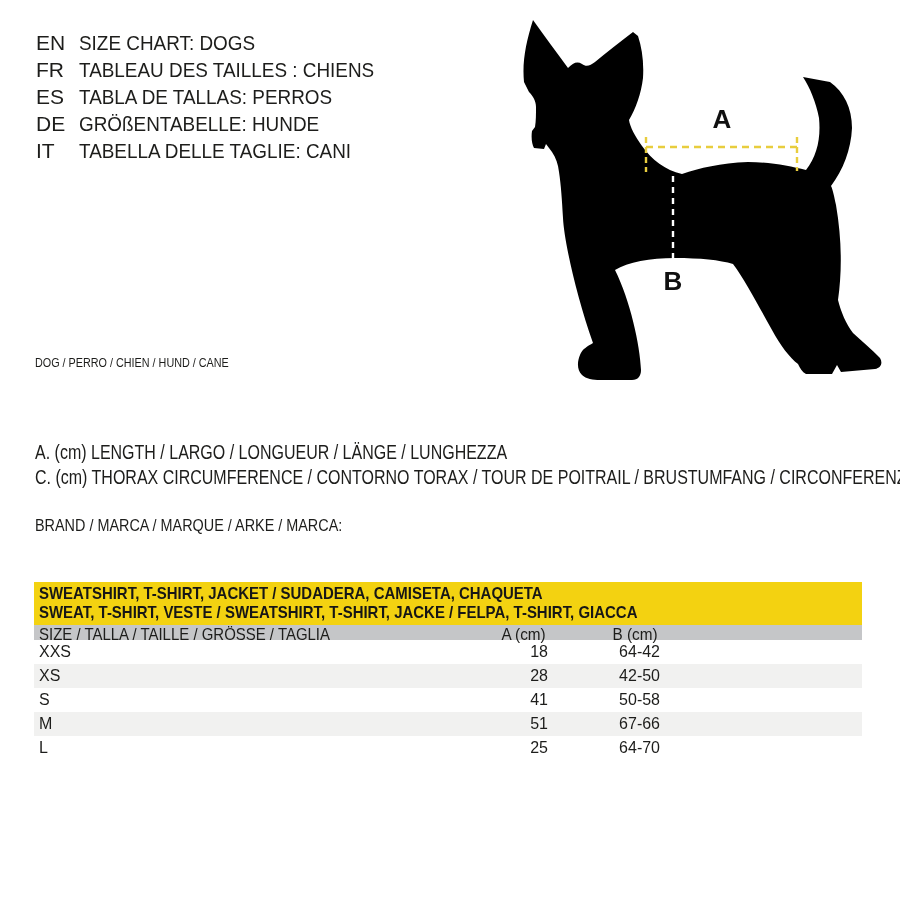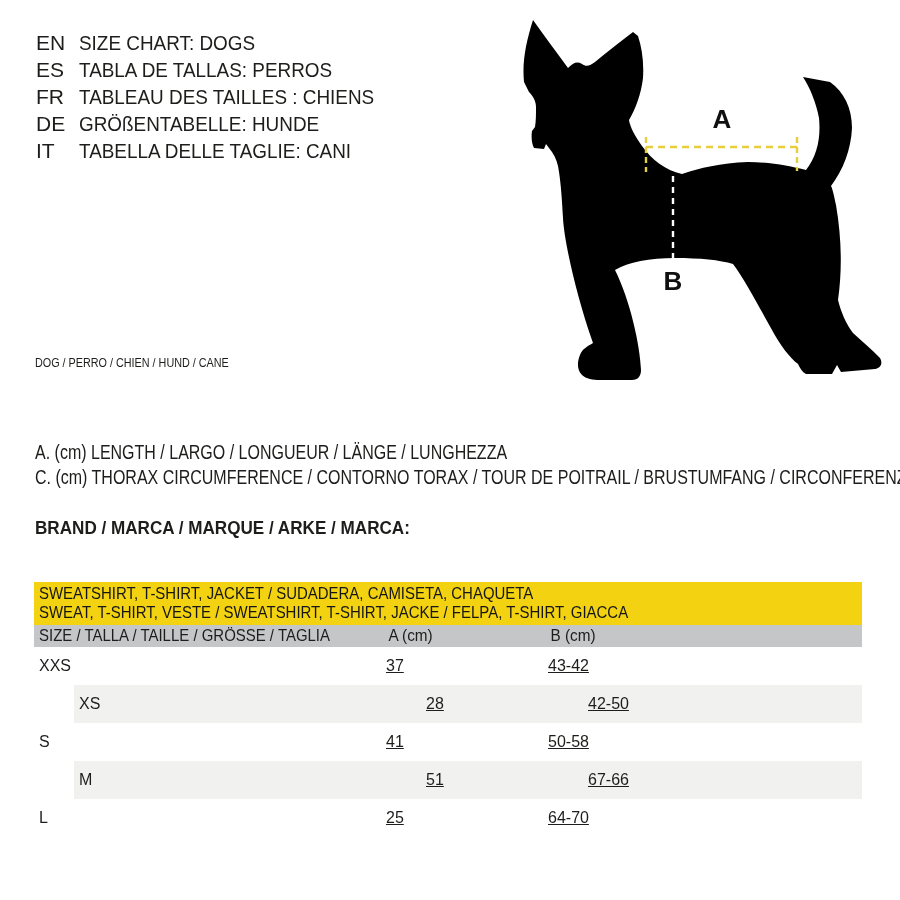--- a/index.html
+++ b/index.html
@@ -19,50 +19,50 @@
   .lang-code{width:43px;flex:0 0 43px;}
 
   
   .dog-wrap{left:500px;top:0;width:400px;height:400px;}
   .meas-label{font-weight:bold;font-size:26px;text-align:center;color:#101010;}
 
   
   .dog-caption{left:35px;top:356px;font-size:12px;}
   .line-a{left:35px;top:441px;font-size:20px;text-decoration:underline;}
   .line-c{left:35px;top:466px;font-size:20px;}
-  .brand-line{left:35px;top:517px;font-size:19px;font-weight:bold;}
+  .brand-line{left:35px;top:517px;font-size:16px;}
 
   
   .size-table{left:34px;top:582px;width:828px;}
   .tbl-title{background:#f3d211;padding:2px 0 3px 5px;}
-  .tbl-title div{font-weight:normal;font-size:17px;line-height:19px;color:#161616;}
+  .tbl-title div{font-weight:bold;font-size:17px;line-height:19px;color:#161616;}
   .tbl-grid-row{display:grid;grid-template-columns:352px 162px 112px auto;align-items:center;}
-  .tbl-header{background:#c5c6c8;height:22px;font-size:17px;}
-  .tbl-row{height:38px;font-size:16px;}
-  .tbl-row.alt{background:#f1f1f0;margin-left:40px;}
+  .tbl-header{background:#c5c6c8;height:15px;font-size:17px;}
+  .tbl-row{height:24px;font-size:16px;}
+  .tbl-row.alt{background:#f1f1f0;}
   .c1{padding-left:5px;text-align:left;}
-  .c2,.c3{text-align:left;text-decoration:underline;}
+  .c2,.c3{text-align:right;}
 </style>
 </head>
 <body>
 
 <div class="canvas">
 
   <div class="abs lang-list">
     <div class="lang-row">
       <span class="lang-code">EN</span>
       <span class="cond">SIZE CHART: DOGS</span>
     </div>
     <div class="lang-row">
+      <span class="lang-code">FR</span>
+      <span class="cond">TABLEAU DES TAILLES : CHIENS</span>
+    </div>
+    <div class="lang-row">
       <span class="lang-code">ES</span>
       <span class="cond">TABLA DE TALLAS: PERROS</span>
-    </div>
-    <div class="lang-row">
-      <span class="lang-code">FR</span>
-      <span class="cond">TABLEAU DES TAILLES : CHIENS</span>
     </div>
     <div class="lang-row">
       <span class="lang-code">DE</span>
       <span class="cond">GRÖßENTABELLE: HUNDE</span>
     </div>
     <div class="lang-row">
       <span class="lang-code">IT</span>
       <span class="cond">TABELLA DELLE TAGLIE: CANI</span>
     </div>
   </div>
@@ -125,22 +125,22 @@
       <div><span class="cond88">SWEAT, T-SHIRT, VESTE / SWEATSHIRT, T-SHIRT, JACKE / FELPA, T-SHIRT, GIACCA</span></div>
     </div>
     <div class="tbl-grid-row tbl-header">
       <div class="c1"><span class="cond88">SIZE / TALLA / TAILLE / GRÖSSE / TAGLIA</span></div>
       <div class="c2"><span class="condc">A (cm)</span></div>
       <div class="c3"><span class="condc">B (cm)</span></div>
       <div></div>
     </div>
     <div class="tbl-grid-row tbl-row">
       <div class="c1">XXS</div>
-      <div class="c2">37</div>
-      <div class="c3">43-42</div>
+      <div class="c2">18</div>
+      <div class="c3">64-42</div>
       <div></div>
     </div>
     <div class="tbl-grid-row tbl-row alt">
       <div class="c1">XS</div>
       <div class="c2">28</div>
       <div class="c3">42-50</div>
       <div></div>
     </div>
     <div class="tbl-grid-row tbl-row">
       <div class="c1">S</div>

